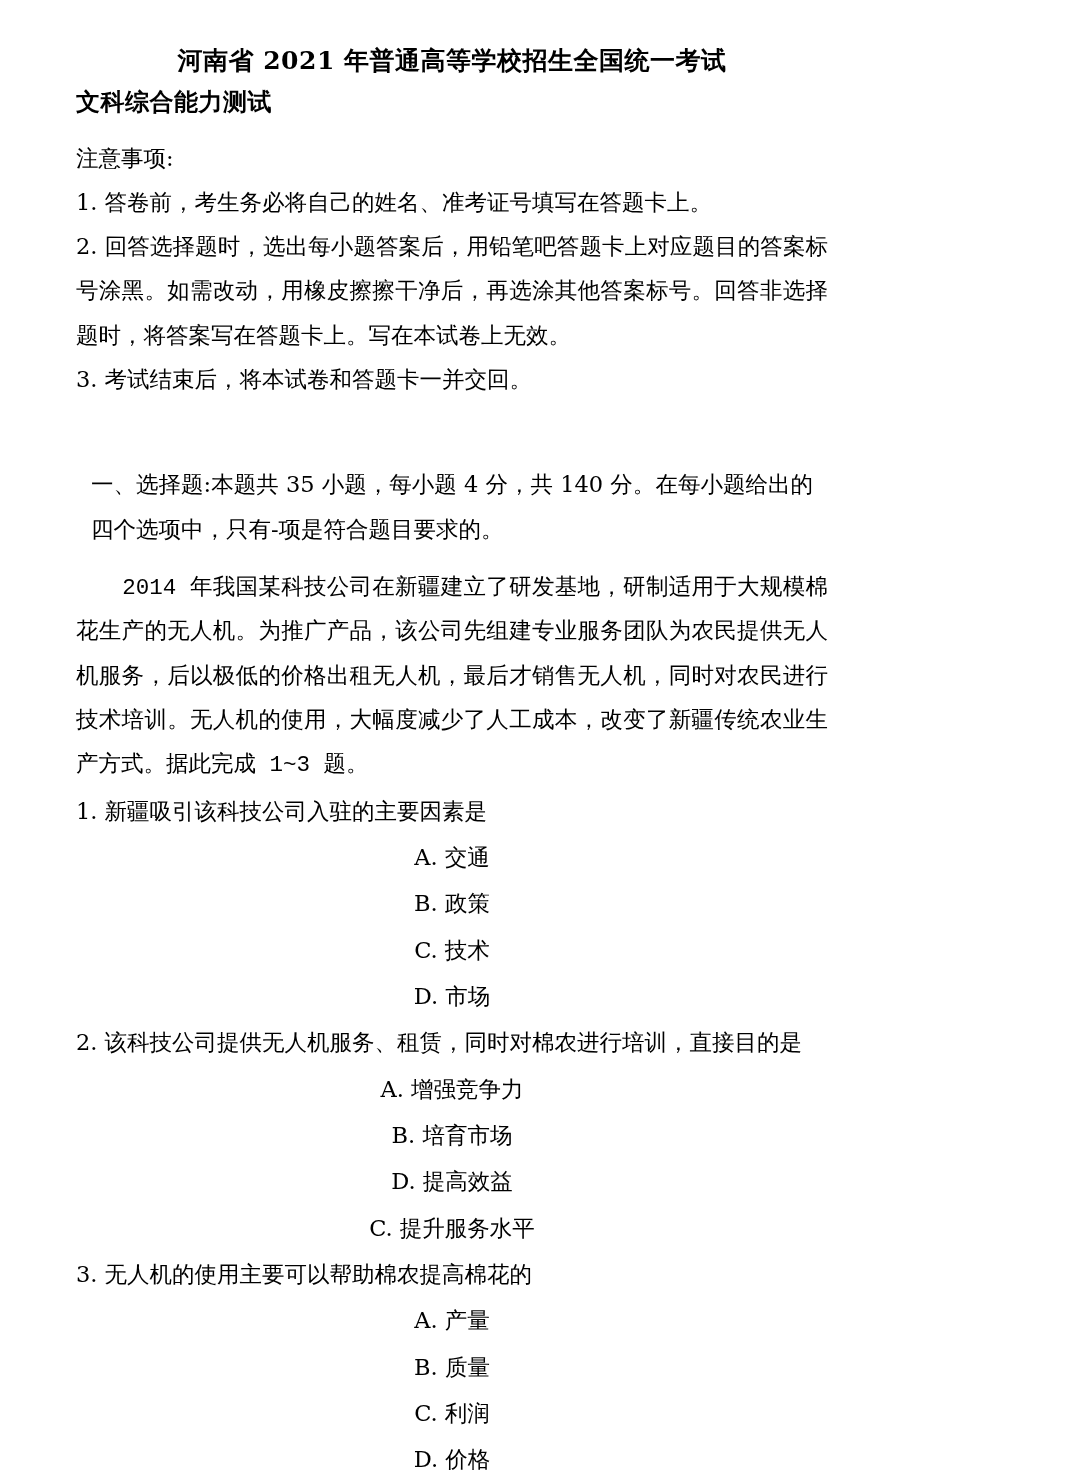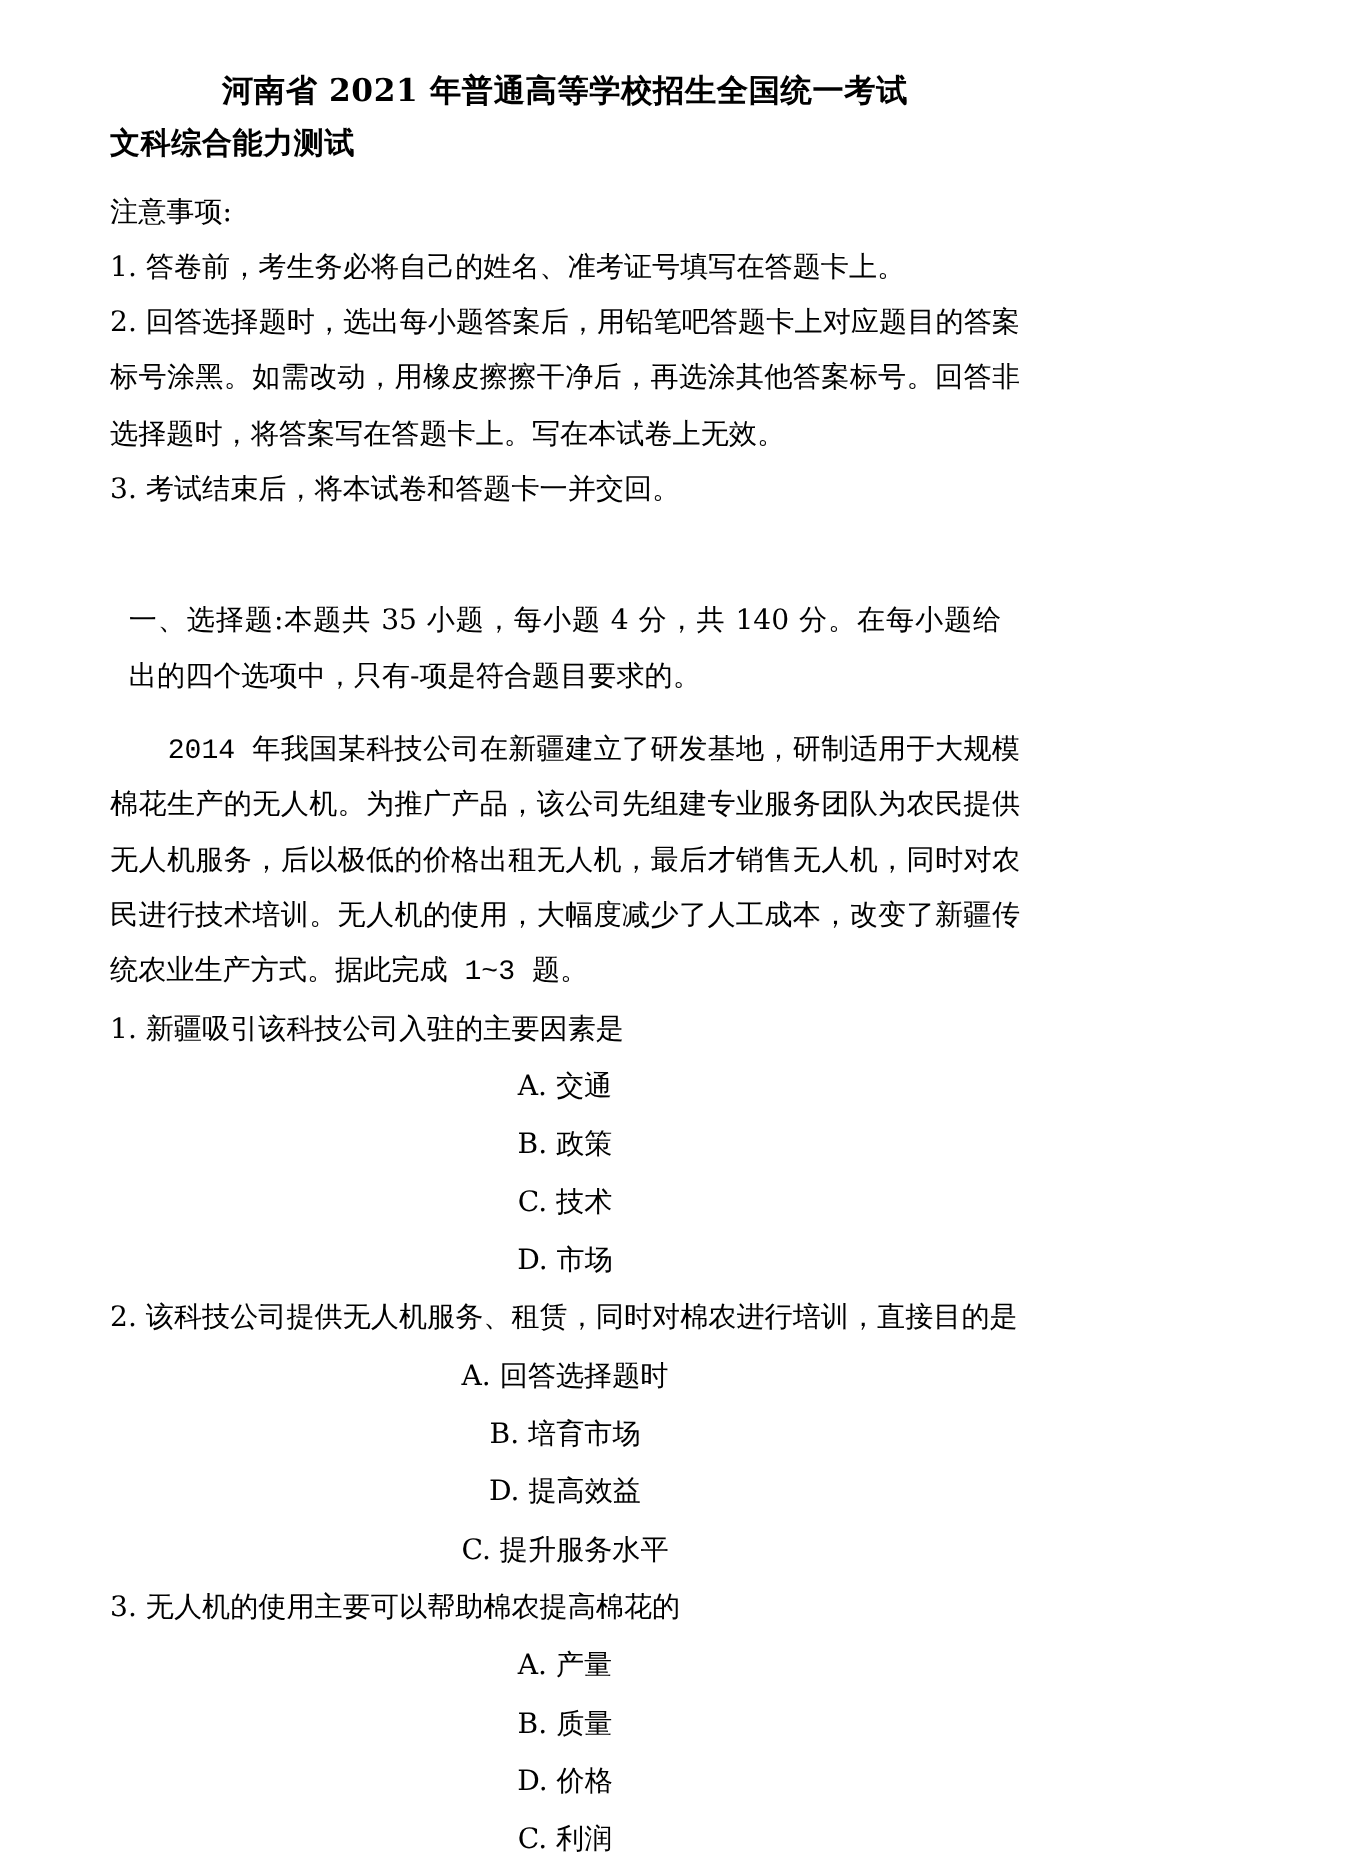--- a/index.html
+++ b/index.html
@@ -11,21 +11,21 @@
     width: 1080px;
     height: 1483px;
     font-family: "DejaVu Serif", "Liberation Serif", serif;
     color: #000000;
     -webkit-font-smoothing: antialiased;
   }
   .page {
     position: relative;
     width: 904px;
     height: 1483px;
-    padding: 16px;
+    padding: 4px;
     box-sizing: border-box;
     overflow: hidden;
   }
   .content {
     padding: 38px 72px 0 72px;
   }
   .title-main {
     text-align: center;
     font-size: 25px;
     font-weight: bold;
@@ -100,25 +100,25 @@
 
     <p class="para indent2">2014 年我国某科技公司在新疆建立了研发基地，研制适用于大规模棉花生产的无人机。为推广产品，该公司先组建专业服务团队为农民提供无人机服务，后以极低的价格出租无人机，最后才销售无人机，同时对农民进行技术培训。无人机的使用，大幅度减少了人工成本，改变了新疆传统农业生产方式。据此完成 1~3 题。</p>
 
     <p class="qline">1. 新疆吸引该科技公司入驻的主要因素是</p>
     <p class="opt">A. 交通</p>
     <p class="opt">B. 政策</p>
     <p class="opt">C. 技术</p>
     <p class="opt">D. 市场</p>
 
     <p class="qline">2. 该科技公司提供无人机服务、租赁，同时对棉农进行培训，直接目的是</p>
-    <p class="opt">A. 回答选择题时</p>
+    <p class="opt">A. 增强竞争力</p>
     <p class="opt">B. 培育市场</p>
     <p class="opt">D. 提高效益</p>
     <p class="opt">C. 提升服务水平</p>
 
     <p class="qline">3. 无人机的使用主要可以帮助棉农提高棉花的</p>
     <p class="opt">A. 产量</p>
     <p class="opt">B. 质量</p>
+    <p class="opt">C. 利润</p>
     <p class="opt">D. 价格</p>
-    <p class="opt">C. 利润</p>
 
   </div>
 </div>
 
 </body></html>

